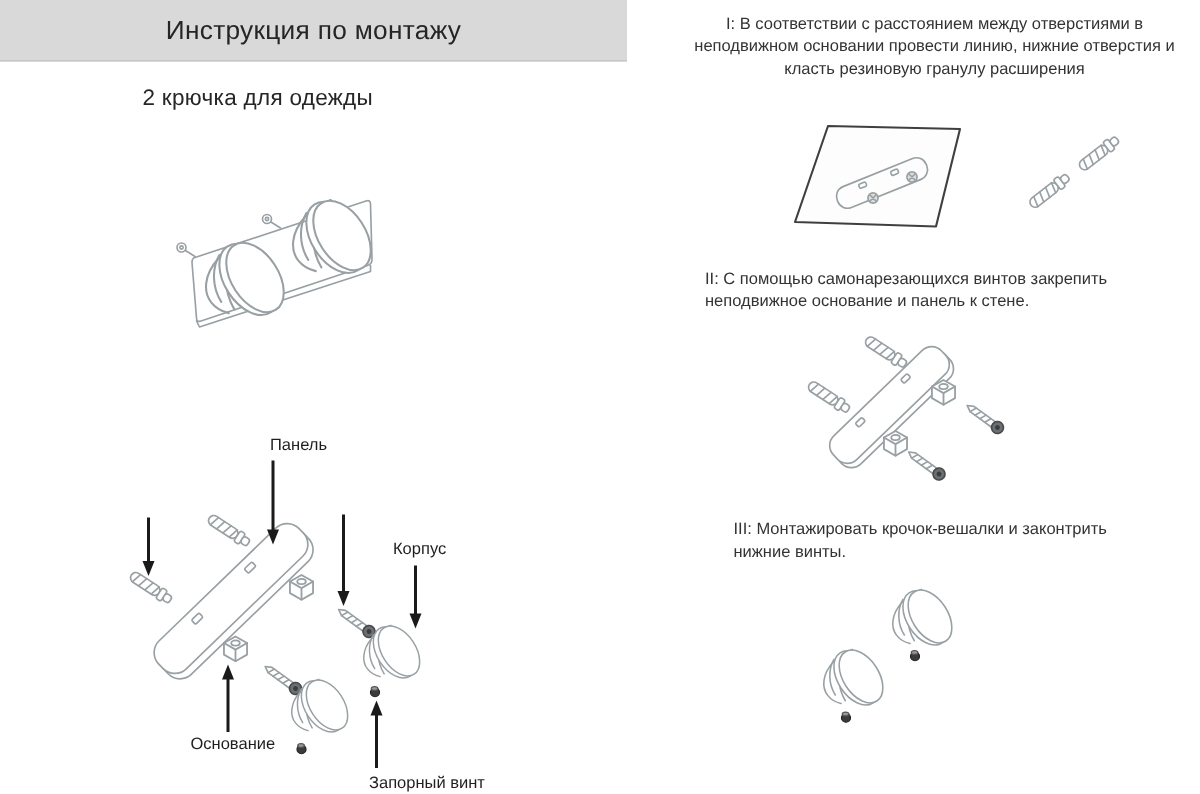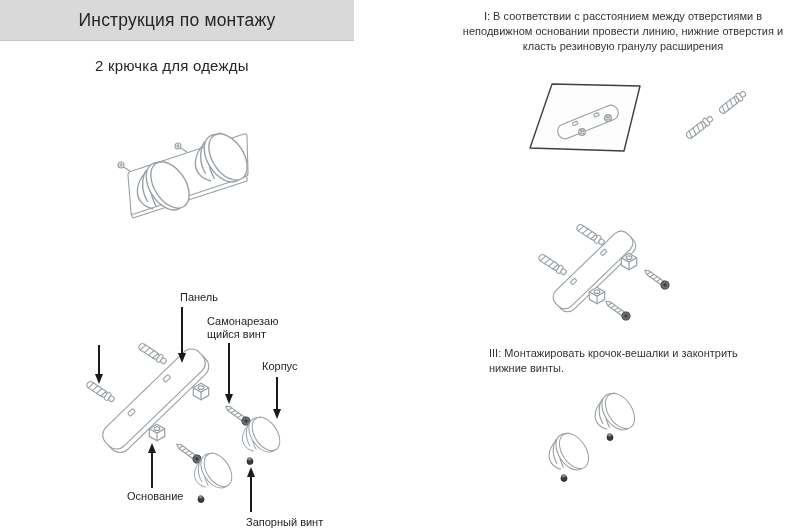--- a/index.html
+++ b/index.html
@@ -1,21 +1,21 @@
 <!DOCTYPE html>
 <html><head>
 <meta charset="utf-8">
 <style>
   html,body{margin:0;padding:0;background:#fff;}
   .sheet{
     position:relative;width:800px;height:529px;background:#fff;overflow:hidden;
     font-family:"Liberation Sans",sans-serif;color:#2e2e2e;
   }
   .title-band{
-    position:absolute;left:0;top:0;width:354px;height:40px;
+    position:absolute;left:0;top:0;width:418px;height:40px;
     background:#d9d9d9;border-bottom:1px solid #c6c6c6;
   }
   .title{
     width:100%;text-align:center;line-height:40px;font-size:17.5px;color:#252525;
     letter-spacing:.2px;
   }
   .subtitle{
     position:absolute;left:95px;top:57px;font-size:15px;color:#262626;letter-spacing:.2px;
   }
   .part-label{
@@ -126,21 +126,20 @@
     <use href="#nut" transform="translate(97,97) scale(1.1)"></use>
     <use href="#screw" transform="translate(186,86) rotate(36)"></use>
     <use href="#screw" transform="translate(137,124) rotate(36)"></use>
     <use href="#hook" transform="translate(206,99) scale(0.9)"></use>
     <use href="#hook" transform="translate(158,135) scale(0.9)"></use>
     <use href="#lockscrew" transform="translate(190,126)"></use>
     <use href="#lockscrew" transform="translate(141,164)"></use>
   </svg>
 
   <div class="part-label w-panel">Панель</div>
-  <div class="part-label w-screw">Самонарезающийся винт</div>
   <div class="part-label w-body">Корпус</div>
   <div class="part-label w-base">Основание</div>
   <div class="part-label w-lock">Запорный винт</div>
 
   <div class="arrow down a-granule"></div>
   <div class="arrow down a-panel"></div>
   <div class="arrow down a-screw"></div>
   <div class="arrow down a-body"></div>
   <div class="arrow up a-base"></div>
   <div class="arrow up a-lock"></div>
@@ -158,20 +157,21 @@
         <path d="M55,50 L59,54 M59,50 L55,54"></path>
     </g>
     <g class="line-art" stroke="#7a7a7a">
       <circle cx="83" cy="38" r="3.4" fill="#ddd"></circle>
         <path d="M81,36 L85,40 M85,36 L81,40"></path>
     </g>
     <use href="#dowel" transform="translate(208,22) rotate(-38)"></use>
     <use href="#dowel" transform="translate(175,47) rotate(-38)"></use>
   </svg>
 
+  <div class="step step2">II: С помощью самонарезающихся винтов закрепить неподвижное основание и панель к стене.</div>
   <svg class="illus" style="left:535px;top:220px" width="210" height="115">
     <use href="#dowel" transform="translate(56,15) rotate(33)"></use>
     <use href="#dowel" transform="translate(18,45) rotate(33)"></use>
     <g class="line-art" transform="translate(58,50) rotate(-44)">
       <rect x="-50" y="-7" width="100" height="22" rx="9"></rect>
       <rect x="-50" y="-11" width="100" height="22" rx="9" fill="#fff"></rect>
       <rect x="-25" y="-7" width="6" height="3.5" rx="1"></rect>
       <rect x="17" y="-7" width="6" height="3.5" rx="1"></rect>
     </g>
     <use href="#nut" transform="translate(94,41) scale(1.1)"></use>

